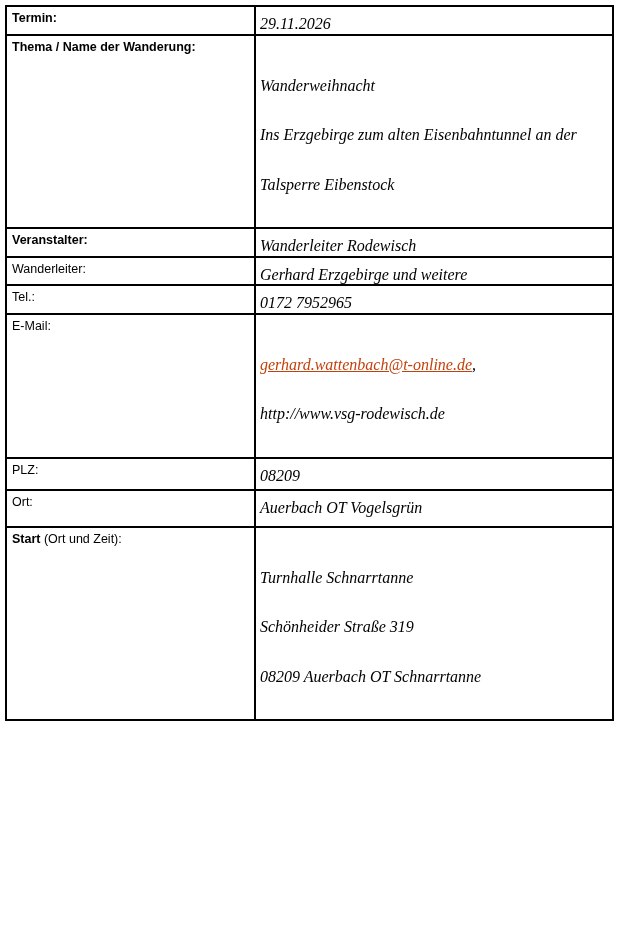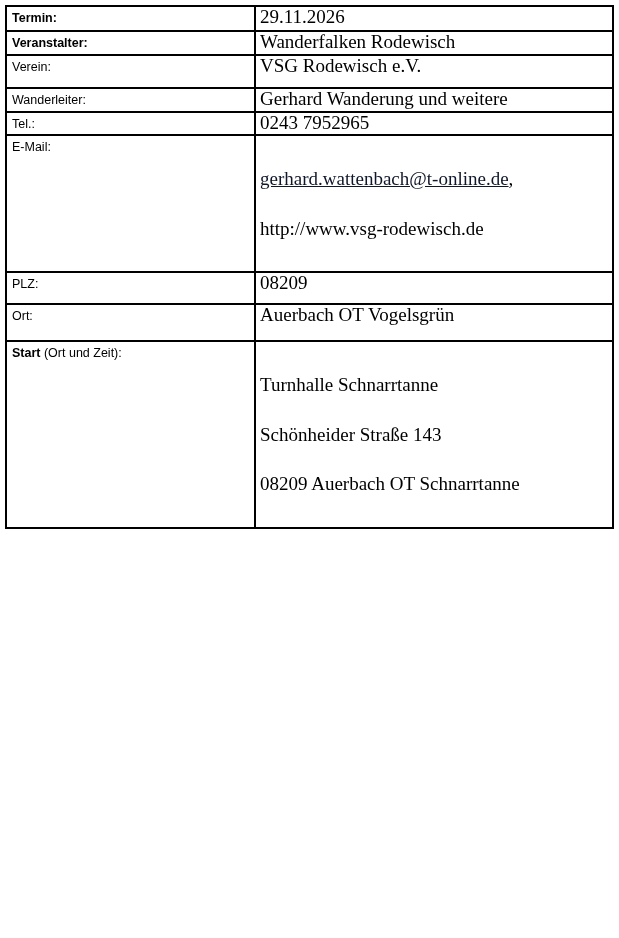--- a/index.html
+++ b/index.html
@@ -4,59 +4,63 @@
 <style>
   html,body{margin:0;padding:0;background:#ffffff;}
   body{width:619px;height:938px;overflow:hidden;position:relative;
        font-family:"Liberation Sans",sans-serif;color:#000;}
   table.doc{border-collapse:collapse;position:absolute;left:5px;top:5px;
             width:607px;table-layout:fixed;}
   col.c1{width:249px;} col.c2{width:358px;}
   td{border:2px solid #000;vertical-align:top;box-sizing:border-box;overflow:hidden;}
   td.lbl{font-size:12.5px;line-height:15.5px;padding:4px 2px 2px 5px;white-space:pre-wrap;}
   td.lbl .b{font-weight:bold;}
-  td.val{font-family:"Liberation Serif","DejaVu Serif",serif;font-size:19px;
-         line-height:16.5px;padding:2px 3px 1px 4px;white-space:pre-wrap;}
+  td.val{font-family:"Liberation Serif","DejaVu Serif",serif;font-size:16px;
+         line-height:16.5px;padding:9px 3px 1px 4px;white-space:pre-wrap;font-style:italic;}
   .val-line{min-height:16.5px;}
-  a.link{color:#0f172a;text-decoration:underline;cursor:pointer;}
+  a.link{color:#c2410c;text-decoration:underline;cursor:pointer;}
 </style>
 </head>
 <body>
 
 <table class="doc">
   <colgroup>
       <col class="c1">
       <col class="c2">
     </colgroup>
 
   <tbody>
       <tr style="height:25px">
     <td class="lbl"><span class="b">Termin:</span></td>
     <td class="val"><div class="val-line">29.11.2026</div></td>
   </tr>
 
+  <tr style="height:63px">
+    <td class="lbl"><span class="b">Thema / Name der Wanderung:</span></td>
+    <td class="val">
+      <div class="val-line">Wanderweihnacht</div>
+      <div class="val-line">Ins Erzgebirge zum alten Eisenbahntunnel an der</div>
+      <div class="val-line">Talsperre Eibenstock</div>
+    </td>
+  </tr>
 
   <tr style="height:24px">
     <td class="lbl"><span class="b">Veranstalter:</span></td>
-    <td class="val"><div class="val-line">Wanderfalken Rodewisch</div></td>
+    <td class="val"><div class="val-line">Wanderleiter Rodewisch</div></td>
   </tr>
 
-  <tr style="height:33px">
-    <td class="lbl"><span>Verein:</span></td>
-    <td class="val"><div class="val-line">VSG Rodewisch e.V.</div></td>
-  </tr>
 
   <tr style="height:16px">
     <td class="lbl"><span>Wanderleiter:</span></td>
-    <td class="val"><div class="val-line">Gerhard Wanderung und weitere</div></td>
+    <td class="val"><div class="val-line">Gerhard Erzgebirge und weitere</div></td>
   </tr>
 
   <tr style="height:16px">
     <td class="lbl"><span>Tel.:</span></td>
-    <td class="val"><div class="val-line">0243 7952965</div></td>
+    <td class="val"><div class="val-line">0172 7952965</div></td>
   </tr>
 
   <tr style="height:38px">
     <td class="lbl"><span>E-Mail:</span></td>
     <td class="val">
       <div class="val-line"><a class="link">gerhard.wattenbach@t-online.de</a><span>,</span></div>
       <div class="val-line">http://www.vsg-rodewisch.de</div>
     </td>
   </tr>
 
@@ -69,19 +73,19 @@
     <td class="lbl"><span>Ort:</span></td>
     <td class="val"><div class="val-line">Auerbach OT Vogelsgrün</div></td>
   </tr>
 
 
 
   <tr style="height:81px">
     <td class="lbl"><span class="b">Start</span><span> (Ort und Zeit):</span></td>
     <td class="val">
       <div class="val-line">Turnhalle Schnarrtanne</div>
-      <div class="val-line">Schönheider Straße 143</div>
+      <div class="val-line">Schönheider Straße 319</div>
       <div class="val-line">08209 Auerbach OT Schnarrtanne</div>
     </td>
   </tr>
 
 </tbody>
   </table>
 
 </body></html>

